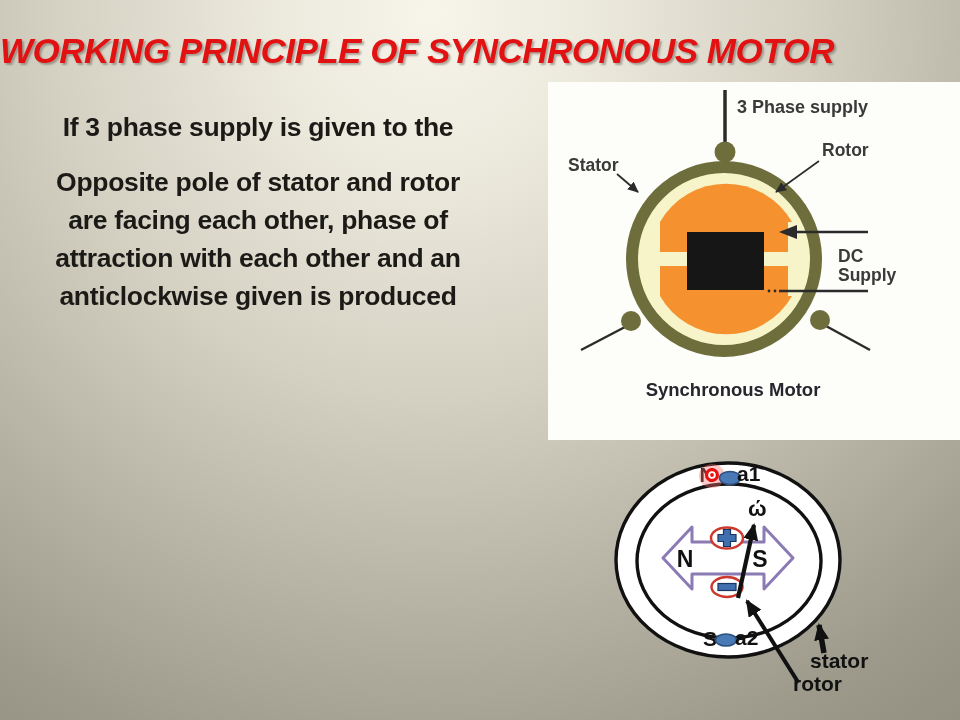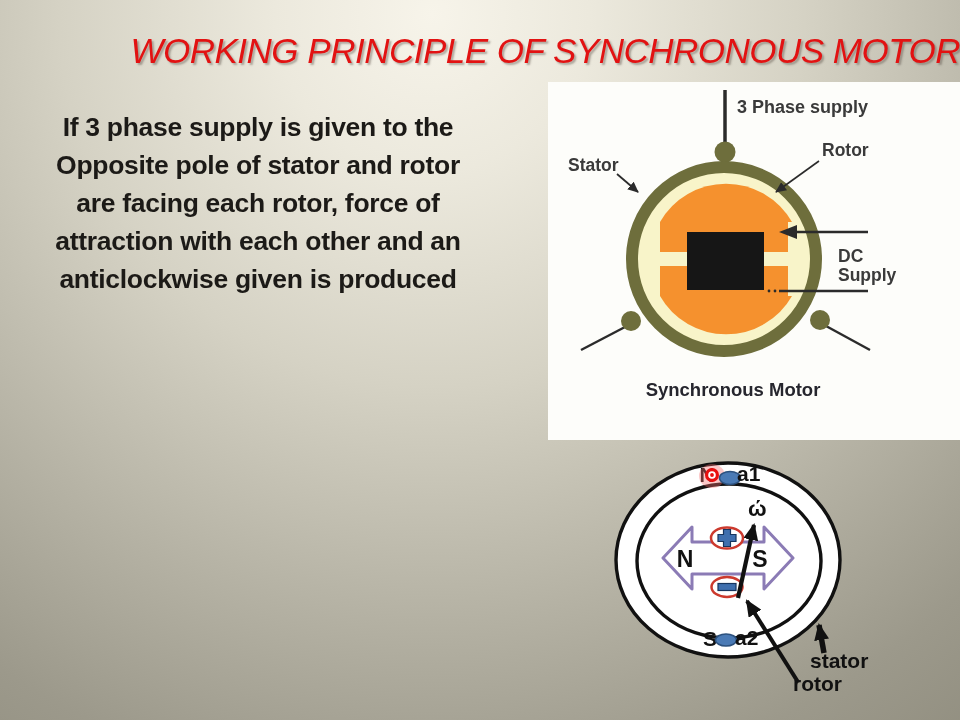--- a/index.html
+++ b/index.html
@@ -9,42 +9,42 @@
     overflow:hidden;
     font-family:"Liberation Sans", sans-serif;
     background:
       radial-gradient(circle 980px at 45% 2%,
         #f7f4ea 0%, #ece9dd 16%, #d5d2c4 38%,
         #b4b1a3 62%, #9c998b 80%, #8b8879 100%);
   }
   .slide-title{
     position:absolute;
     left:0; right:0; top:31px;
-    text-align:right;
+    text-align:left;
     font-size:35px;
-    font-weight:normal;
+    font-weight:bold;
     font-style:italic;
     letter-spacing:-0.5px;
     color:#e21212;
     text-shadow:2px 2px 2px rgba(90,80,70,0.45);
     white-space:nowrap;
   }
   .text-block{
     position:absolute;
     left:14px; top:108px;
     width:488px;
     text-align:center;
     font-size:26.5px;
     font-weight:bold;
     line-height:38px;
     letter-spacing:-0.3px;
     color:#1c1a17;
   }
   .paragraph{margin:0;}
-  .paragraph + .paragraph{}
+  .paragraph + .paragraph{margin-top:17px;}
   .motor-figure{
     position:absolute;
     left:548px; top:82px;
     width:432px; height:358px;
     background:#fdfdfa;
   }
   .field-diagram{
     position:absolute;
     left:585px; top:445px;
     width:330px; height:265px;
@@ -57,21 +57,21 @@
 <div class="stage">
 
   <div class="slide-title">WORKING PRINCIPLE OF SYNCHRONOUS MOTOR</div>
 
   <div class="text-block">
     <div class="paragraph">
       <div>If 3 phase supply is given to the</div>
     </div>
     <div class="paragraph">
       <div>Opposite pole of stator and rotor</div>
-      <div>are facing each rotor, force of</div>
+      <div>are facing each other, phase of</div>
       <div>attraction with each other and an</div>
       <div>anticlockwise given is produced</div>
     </div>
   </div>
 
   <div class="motor-figure">
     <svg width="357" height="358" viewBox="0 0 357 358">
       <defs>
         <marker id="mSmall" markerUnits="userSpaceOnUse" markerWidth="11" markerHeight="10" refX="10" refY="5" orient="auto">
           <path d="M0,0 L11,5 L0,10 Z" fill="#2b2b2b"></path>

